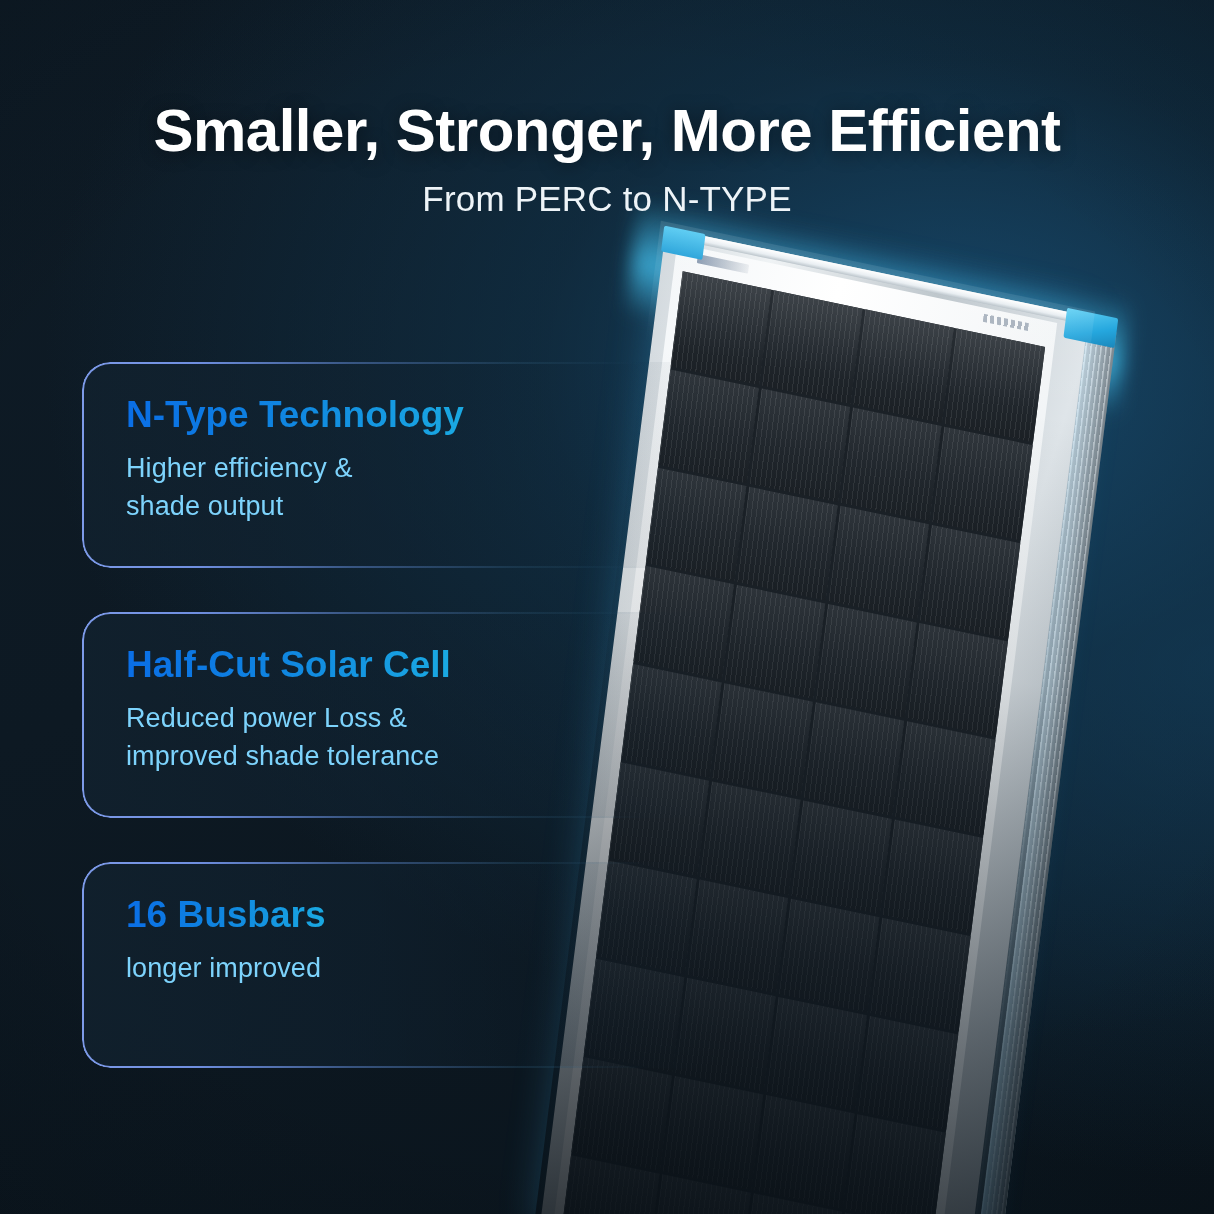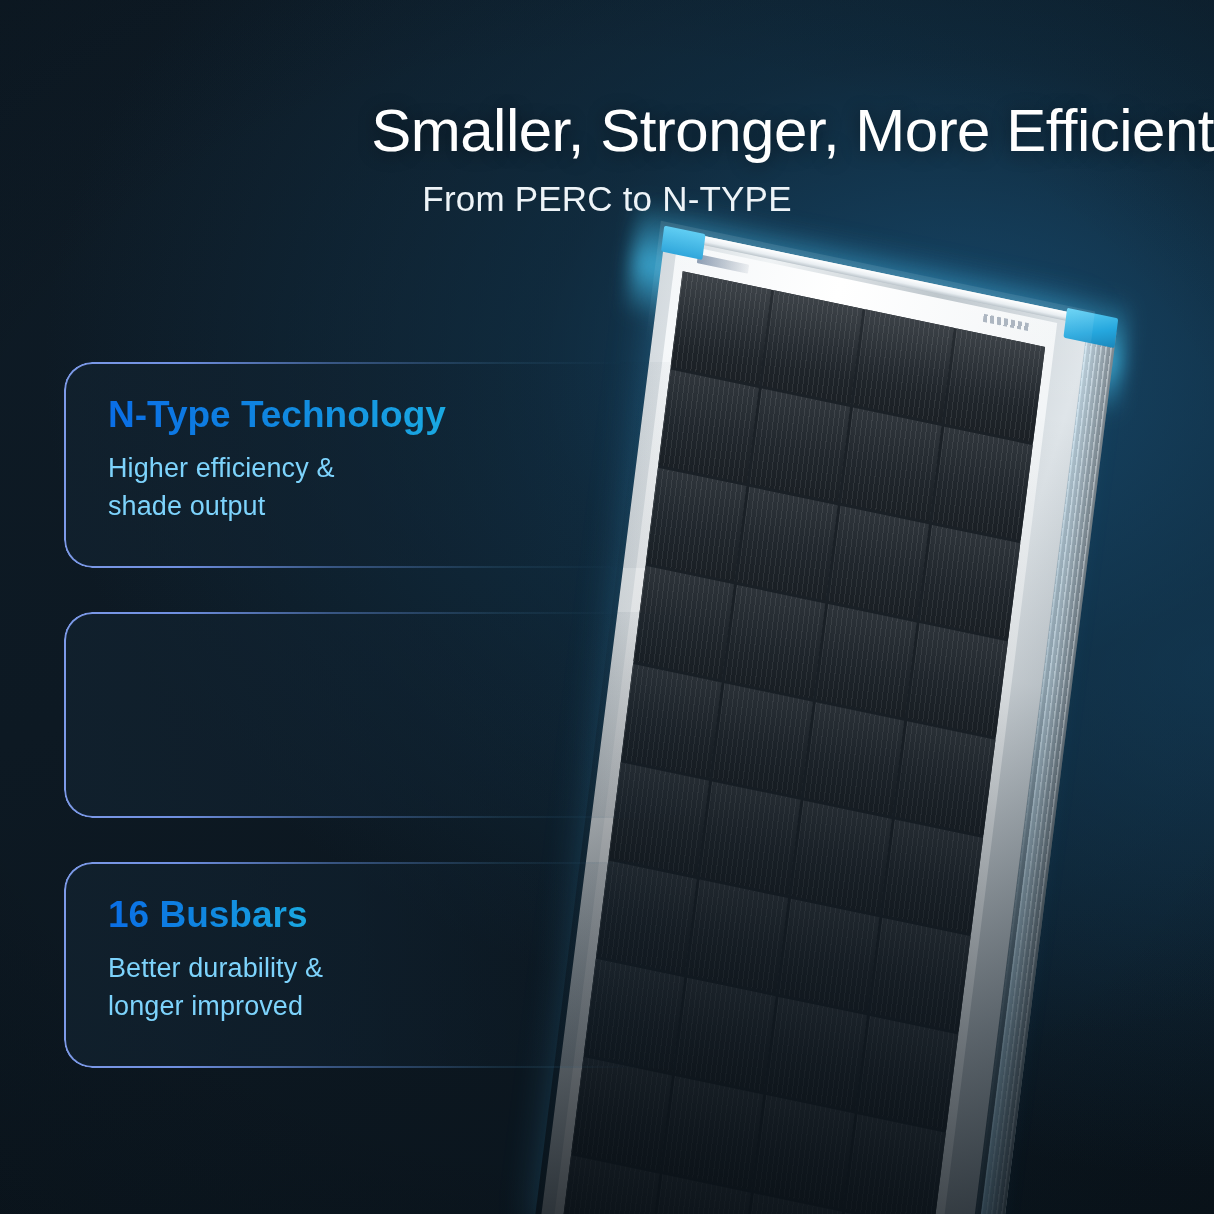--- a/index.html
+++ b/index.html
@@ -20,31 +20,30 @@
   }
   .bg-vignette{
     position:absolute; inset:0;
     background:radial-gradient(120% 100% at 50% 50%, rgba(0,0,0,0) 45%, rgba(4,9,13,0.55) 100%);
   }
 
   
   .header{ position:absolute; top:0; left:0; width:1214px; text-align:center; z-index:6; }
   .title{
     margin-top:96px;
-    font-size:60px; font-weight:400; color:#ffffff; letter-spacing:-0.5px;
+    font-size:60px; font-weight:700; color:#ffffff; letter-spacing:-0.5px;
     text-shadow:0 2px 18px rgba(0,0,0,0.45);
-    text-align:right;
   }
   .subtitle{
     margin-top:14px;
     font-size:35px; font-weight:300; color:#eef4f8; letter-spacing:0.2px;
   }
 
   
-  .cards{ position:absolute; left:64px; top:362px; width:640px; z-index:7; }
+  .cards{ position:absolute; left:82px; top:362px; width:640px; z-index:7; }
   .card{
     position:relative;
     width:640px; height:206px;
     border-radius:28px;
     margin-bottom:44px;
     padding:34px 0 0 44px;
     overflow:hidden;
   }
   .card-fill{
     position:absolute; inset:0; border-radius:28px;
@@ -241,27 +240,33 @@
       <div class="card-desc">
         <div>Higher efficiency &amp;</div>
         <div>shade output</div>
       </div>
     </div>
   </div>
 
   <div class="card">
     <div class="card-fill"></div>
     <div class="card-stroke"></div>
+    <div class="card-inner">
+      <div class="card-title">Half-Cut Solar Cell</div>
+      <div class="card-desc">
+        <div>Reduced power Loss &amp;</div>
+        <div>improved shade tolerance</div>
+      </div>
+    </div>
   </div>
 
   <div class="card">
     <div class="card-fill"></div>
     <div class="card-stroke"></div>
     <div class="card-inner">
       <div class="card-title">16 Busbars</div>
       <div class="card-desc">
-        <div>Better durability &amp;</div>
         <div>longer improved</div>
       </div>
     </div>
   </div>
 
 </div>
 
 </body></html>

